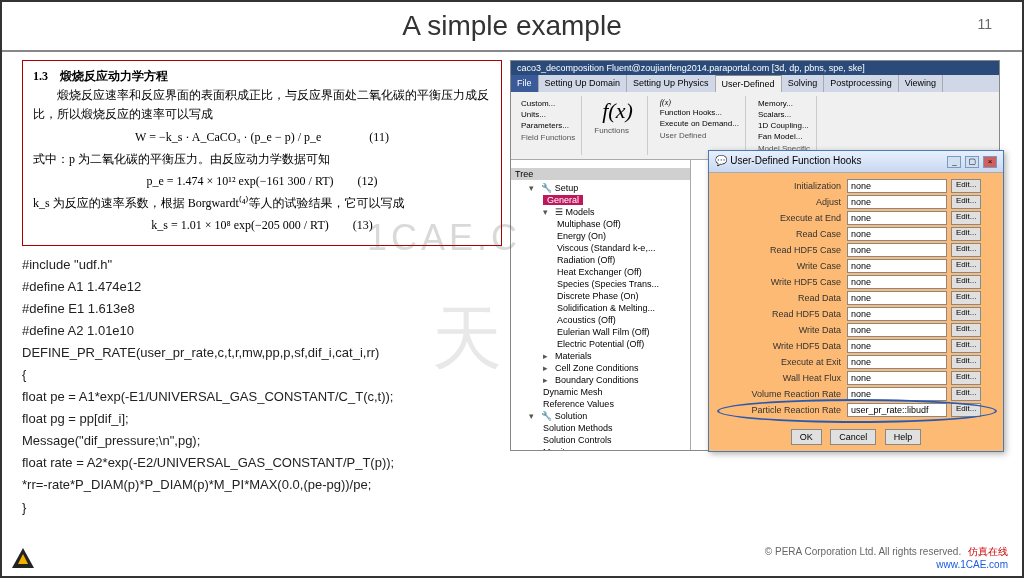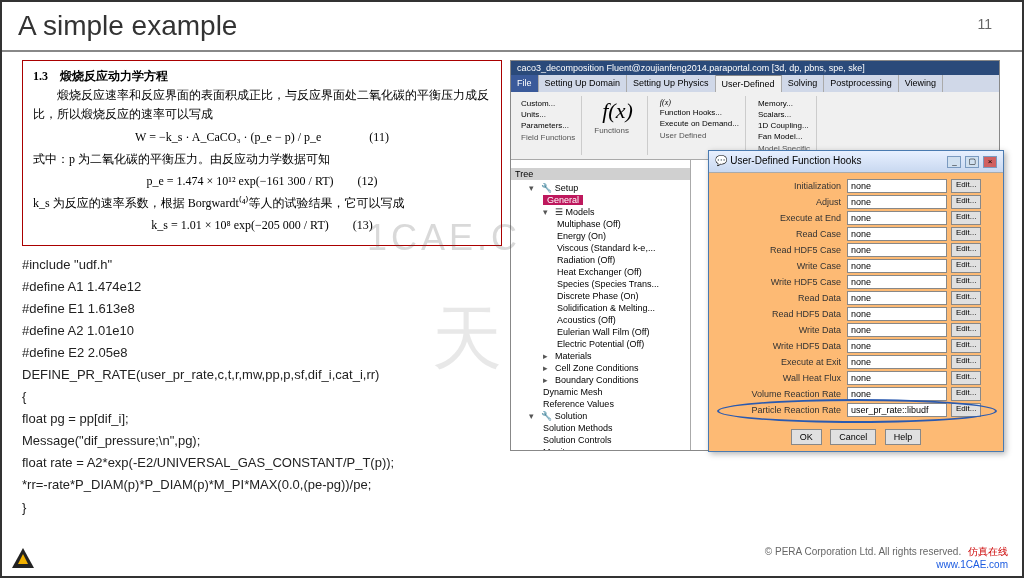--- a/index.html
+++ b/index.html
@@ -1,17 +1,17 @@
 <!DOCTYPE html>
 <html><head>
 <meta charset="utf-8">
 <style>
 * { box-sizing: border-box; margin: 0; padding: 0; }
 body { font-family: Arial, sans-serif; background: #fff; width: 1024px; height: 578px; position: relative; border: 2px solid #333; }
-.slide-title { font-size: 28px; font-weight: normal; color: #333; padding: 8px 16px; border-bottom: 2px solid #888; }
+.slide-title { font-size: 28px; font-weight: normal; color: #333; padding: 8px 8px; border-bottom: 2px solid #888; text-align: center; }
 .page-num { position: absolute; top: 14px; right: 30px; font-size: 14px; color: #666; }
 .content { display: flex; padding: 8px 0 0 20px; gap: 8px; }
 .left-col { width: 480px; }
 .right-col { width: 490px; }
 
 .equation-box { border: 1px solid #a00; padding: 6px 10px; font-size: 12px; line-height: 1.6; font-family: "SimSun", serif; margin-bottom: 8px; }
 .equation-box .section-num { font-weight: bold; }
 .eq-line { text-align: center; margin: 3px 0; font-family: serif; }
 .eq-indented { margin-left: 0; }
 
@@ -76,23 +76,23 @@
       <div class="eq-line">p_e = 1.474 × 10¹² exp(−161 300 / RT)　　(12)</div>
       <div>k_s 为反应的速率系数，根据 Borgwardt⁽⁴⁾等人的试验结果，它可以写成</div>
       <div class="eq-line">k_s = 1.01 × 10⁸ exp(−205 000 / RT)　　(13)</div>
     </div>
 
     <div class="code-block">
       <div>#include "udf.h"</div>
       <div>#define A1 1.474e12</div>
       <div>#define E1 1.613e8</div>
       <div>#define A2 1.01e10</div>
-      <div>#define E2 2.05e8</div>
       <div>DEFINE_PR_RATE(user_pr_rate,c,t,r,mw,pp,p,sf,dif_i,cat_i,rr)</div>
       <div>{</div>
+      <div>float pe = A1*exp(-E1/UNIVERSAL_GAS_CONSTANT/C_T(c,t));</div>
       <div>float pg = pp[dif_i];</div>
       <div>Message("dif_pressure;\n",pg);</div>
       <div>float rate = A2*exp(-E2/UNIVERSAL_GAS_CONSTANT/P_T(p));</div>
       <div>*rr=-rate*P_DIAM(p)*P_DIAM(p)*M_PI*MAX(0.0,(pe-pg))/pe;</div>
       <div>}</div>
     </div>
   </div>
 
   <div class="right-col">
     <div class="fluent">

